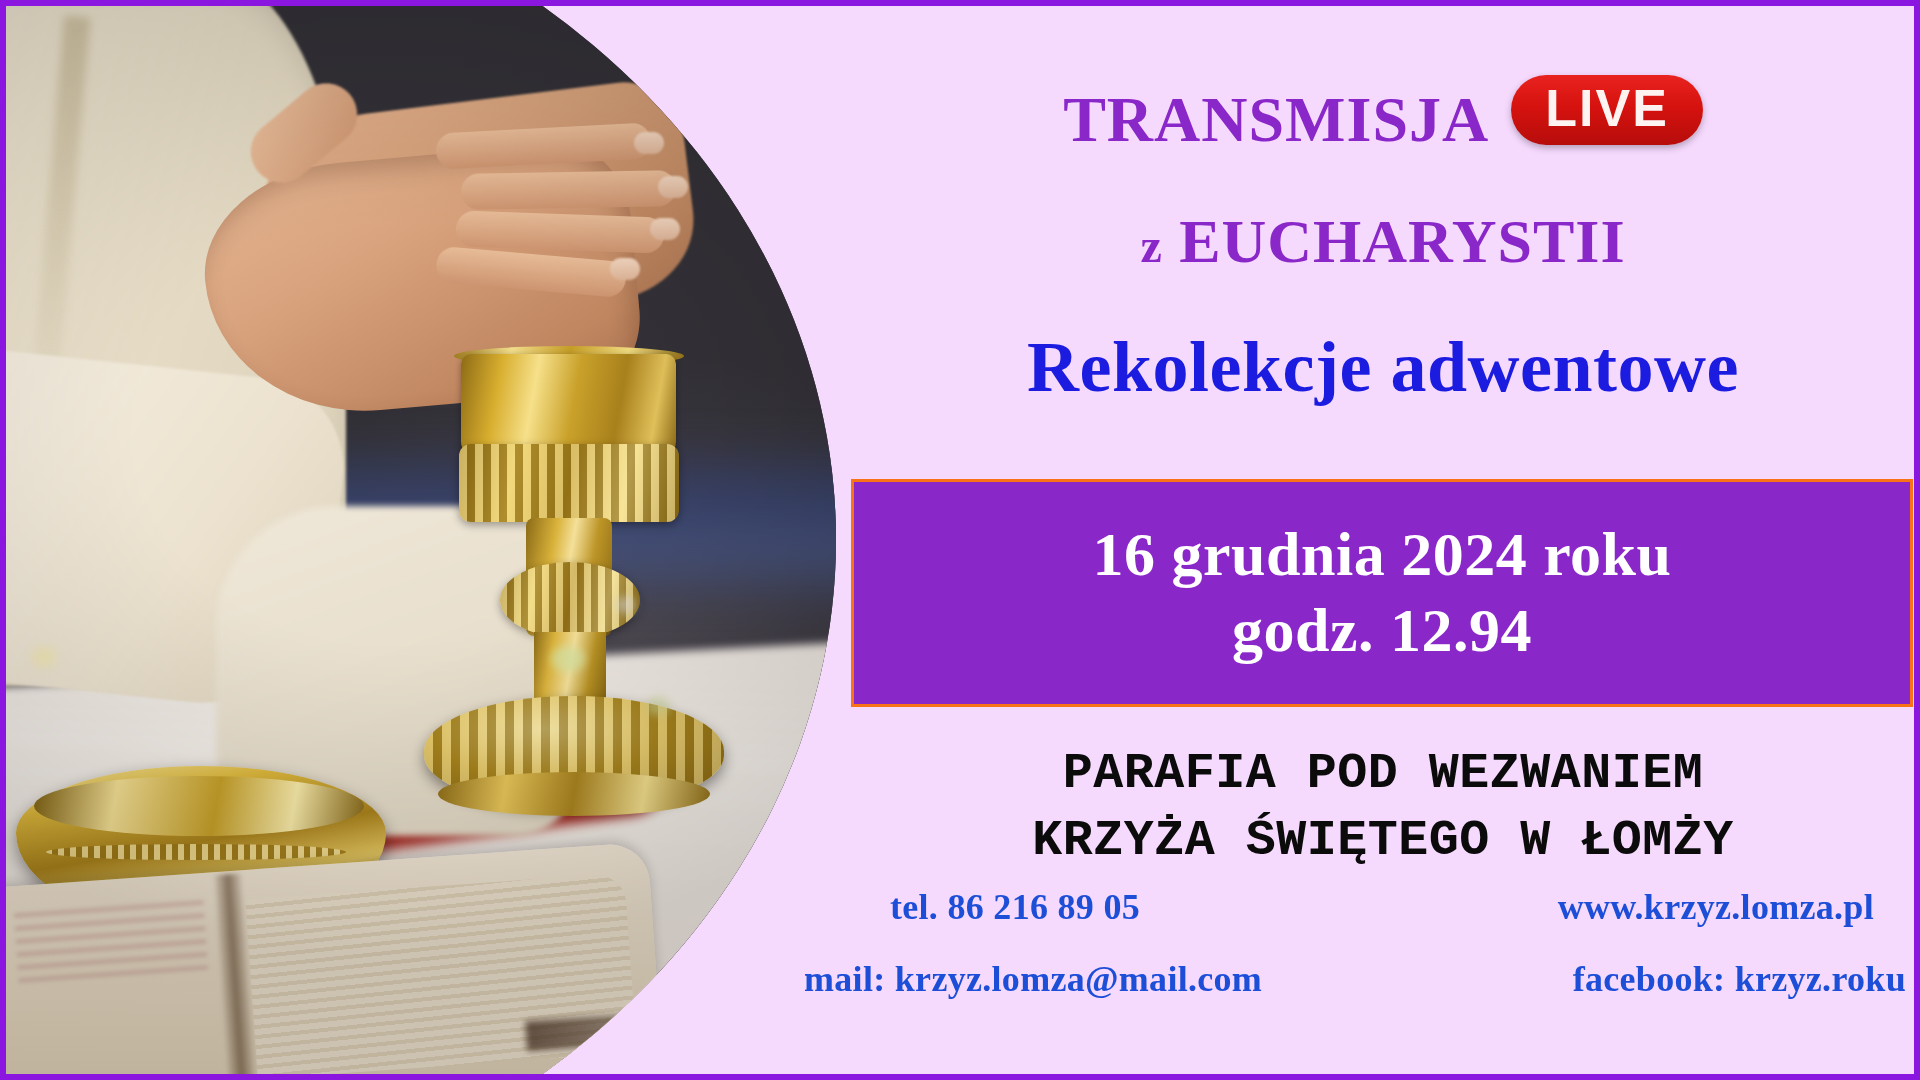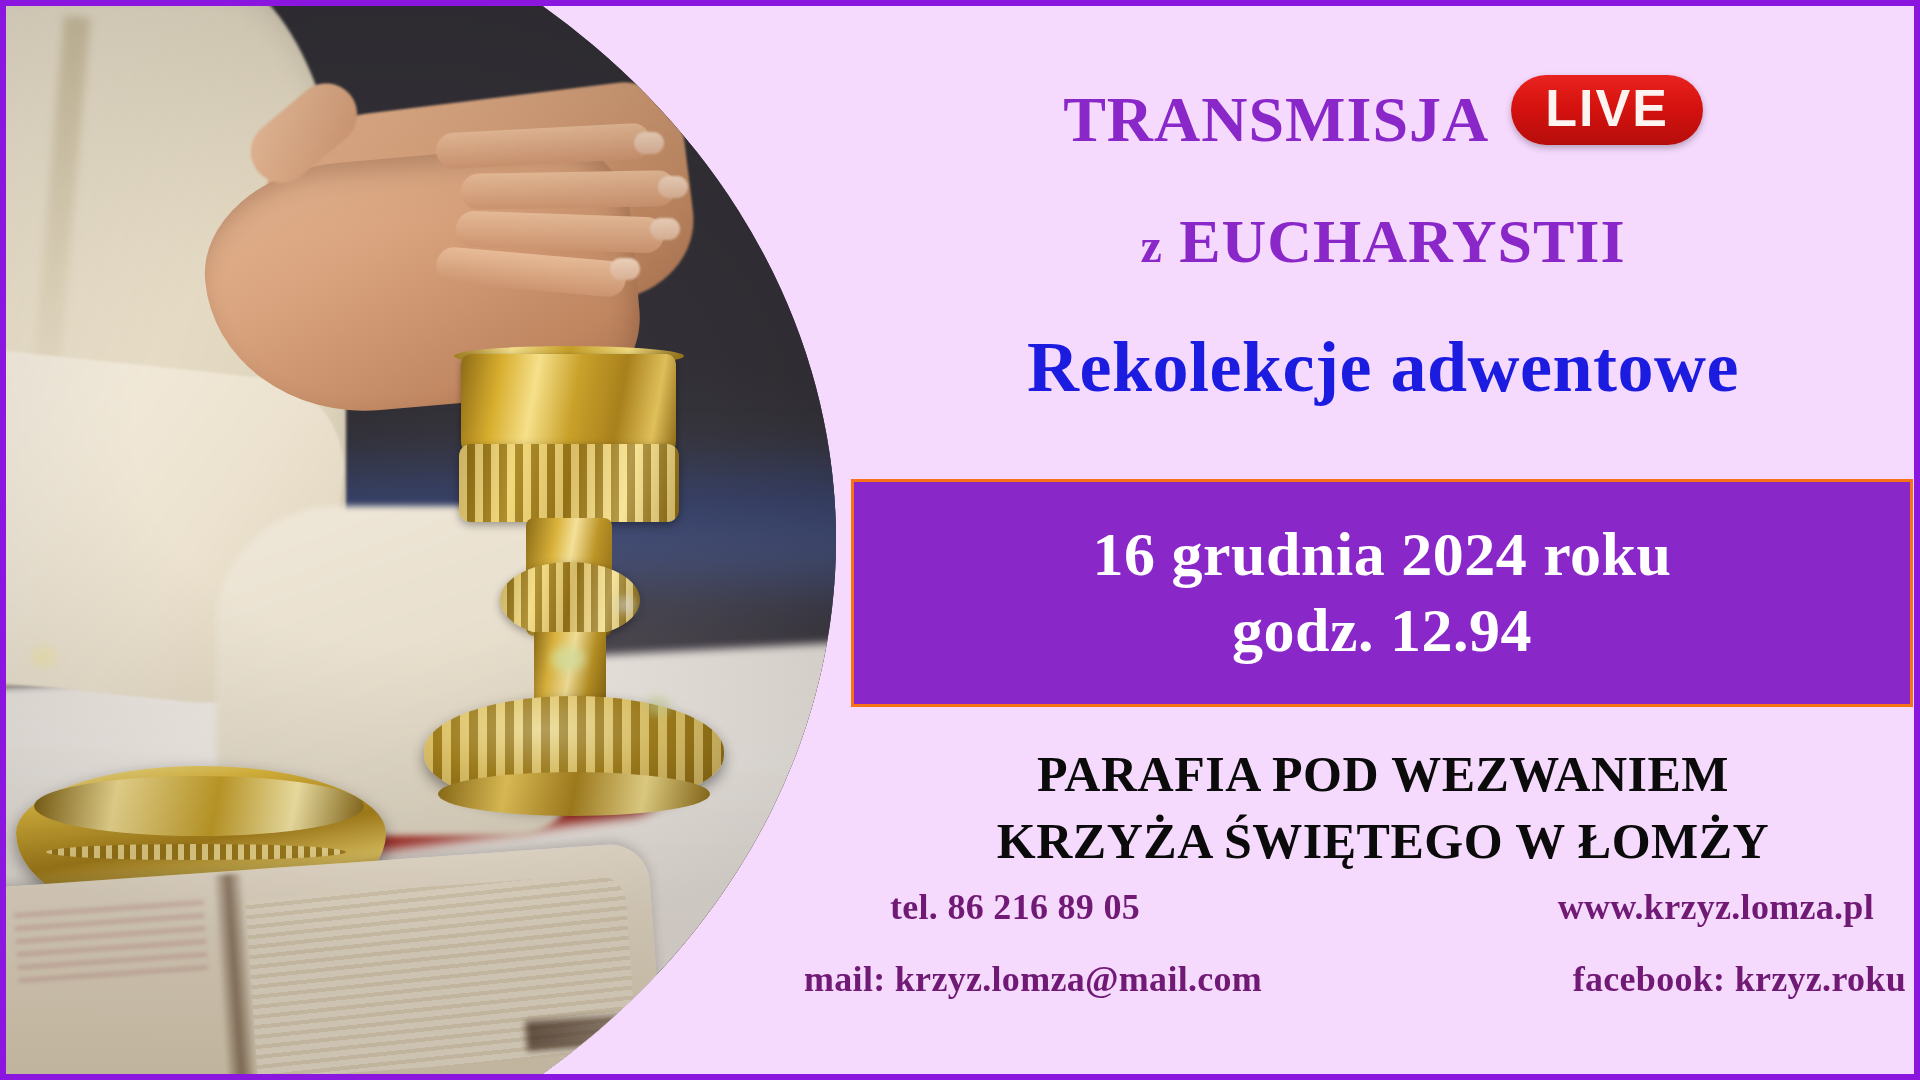--- a/index.html
+++ b/index.html
@@ -348,33 +348,34 @@
     line-height: 1.22;
     letter-spacing: .5px;
     white-space: nowrap;
   }
 
   #parish {
     position: absolute;
     left: 0; top: 735px; width: 1074px;
     text-align: center;
     color: #0b0b0b;
+    font-family: Liberation Mono, monospace;
   }
   #parish .line {
     font-size: 50px;
     font-weight: 700;
     letter-spacing: .5px;
     line-height: 1.33;
     white-space: nowrap;
   }
 
   #contacts {
     position: absolute;
     left: 0; top: 880px; width: 1074px;
-    color: #701a75;
+    color: #1d4ed8;
   }
   .contact-row {
     display: flex;
     justify-content: space-between;
     align-items: center;
     padding: 0 18px;
     margin-bottom: 30px;
   }
   .contact-row .item {
     font-size: 36px;

